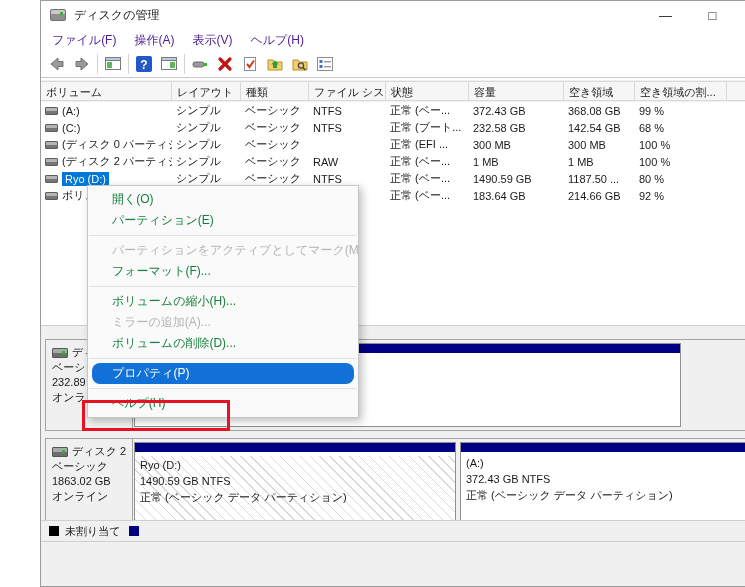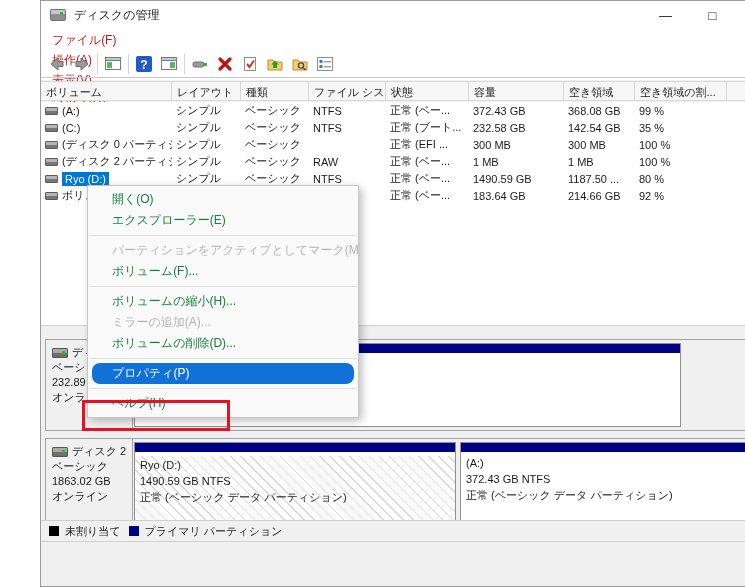--- a/index.html
+++ b/index.html
@@ -7,21 +7,21 @@
   .window { position:relative; width:745px; height:587px; background:#f0f0f0; border:1px solid #9b9b9b; overflow:hidden;margin-left:40px; }
 
   
   .top-chrome { position:absolute; top:0; left:0; width:100%; height:79px; background:#fff; }
   .titlebar { position:absolute; top:0; left:0; width:100%; height:28px; display:flex; align-items:center; }
   .app-icon { position:relative; width:16px; height:12px; margin-left:9px; background:linear-gradient(180deg,#c9c9c9 0 45%,#8f8f8f 45% 100%); border:1px solid #6f6f6f; border-radius:2px; }
   .app-icon .led { position:absolute; right:2px; top:2px; width:3px; height:3px; background:#35b52c; }
   .title-text { margin-left:8px; font-size:12px; color:#191919; }
   .win-controls { position:absolute; right:1px; top:0; height:28px; display:flex; }
   .win-btn { width:47px; height:28px; display:flex; align-items:center; justify-content:center; font-size:13px; color:#222; }
-  .menubar { position:absolute; top:28px; left:2px; height:22px; display:flex; font-size:12px; color:#b91c1c;flex-direction:column; }
+  .menubar { position:absolute; top:28px; left:2px; height:22px; display:flex; font-size:12px; color:#4c1d95; }
   .menu-item { padding:3px 9px 0 9px; }
   .toolbar { position:absolute; top:50px; left:0; width:100%; height:27px; display:flex; align-items:center; gap:5px; padding-left:6px; border-bottom:1px solid #c9c9c9; }
   .tb-sep { width:1px; height:20px; background:#d4d4d4; }
   .tb-btn { width:20px; height:20px; display:flex; align-items:center; justify-content:center; }
   .tb-btn svg { display:block; }
 
   
   .lv-header { position:absolute; top:80px; left:0; width:745px; height:20px; display:grid;
     grid-template-columns:131px 69px 68px 77px 83px 95px 71px 92px 1fr;
     background:#f6f6f6; border-top:1px solid #d9d9d9; border-bottom:1px solid #d9d9d9; font-size:11px; color:#1a1a1a; }
@@ -200,21 +200,21 @@
       <div class="cell vol-cell">
           <span class="vol-icon"></span>
           <span class="vol-label">(C:)</span>
         </div>
       <div class="cell">シンプル</div>
       <div class="cell">ベーシック</div>
       <div class="cell">NTFS</div>
       <div class="cell">正常 (ブート...</div>
       <div class="cell">232.58 GB</div>
       <div class="cell">142.54 GB</div>
-      <div class="cell">35 %</div>
+      <div class="cell">68 %</div>
     </div>
     <div class="lv-row">
       <div class="cell vol-cell">
           <span class="vol-icon"></span>
           <span class="vol-label">(ディスク 0 パーティシ...</span>
         </div>
       <div class="cell">シンプル</div>
       <div class="cell">ベーシック</div>
       <div class="cell"></div>
       <div class="cell">正常 (EFI ...</div>
@@ -316,29 +316,28 @@
       </div>
     </div>
 
     <div class="scroll-thumb"></div>
   </div>
 
   <div class="statusbar">
     <span class="swatch black"></span>
     <span>未割り当て</span>
     <span class="swatch navy"></span>
-    <span>プライマリ パーティション</span>
   </div>
 
   <div class="context-menu">
     <div class="cm-item">開く(O)</div>
-    <div class="cm-item">エクスプローラー(E)</div>
+    <div class="cm-item">パーティション(E)</div>
     <div class="cm-sep"></div>
     <div class="cm-item disabled">パーティションをアクティブとしてマーク(M)</div>
-    <div class="cm-item">ボリューム(F)...</div>
+    <div class="cm-item">フォーマット(F)...</div>
     <div class="cm-sep"></div>
     <div class="cm-item">ボリュームの縮小(H)...</div>
     <div class="cm-item disabled">ミラーの追加(A)...</div>
     <div class="cm-item">ボリュームの削除(D)...</div>
     <div class="cm-sep"></div>
     <div class="cm-item highlighted">プロパティ(P)</div>
     <div class="cm-sep"></div>
     <div class="cm-item">ヘルプ(H)</div>
   </div>
 

